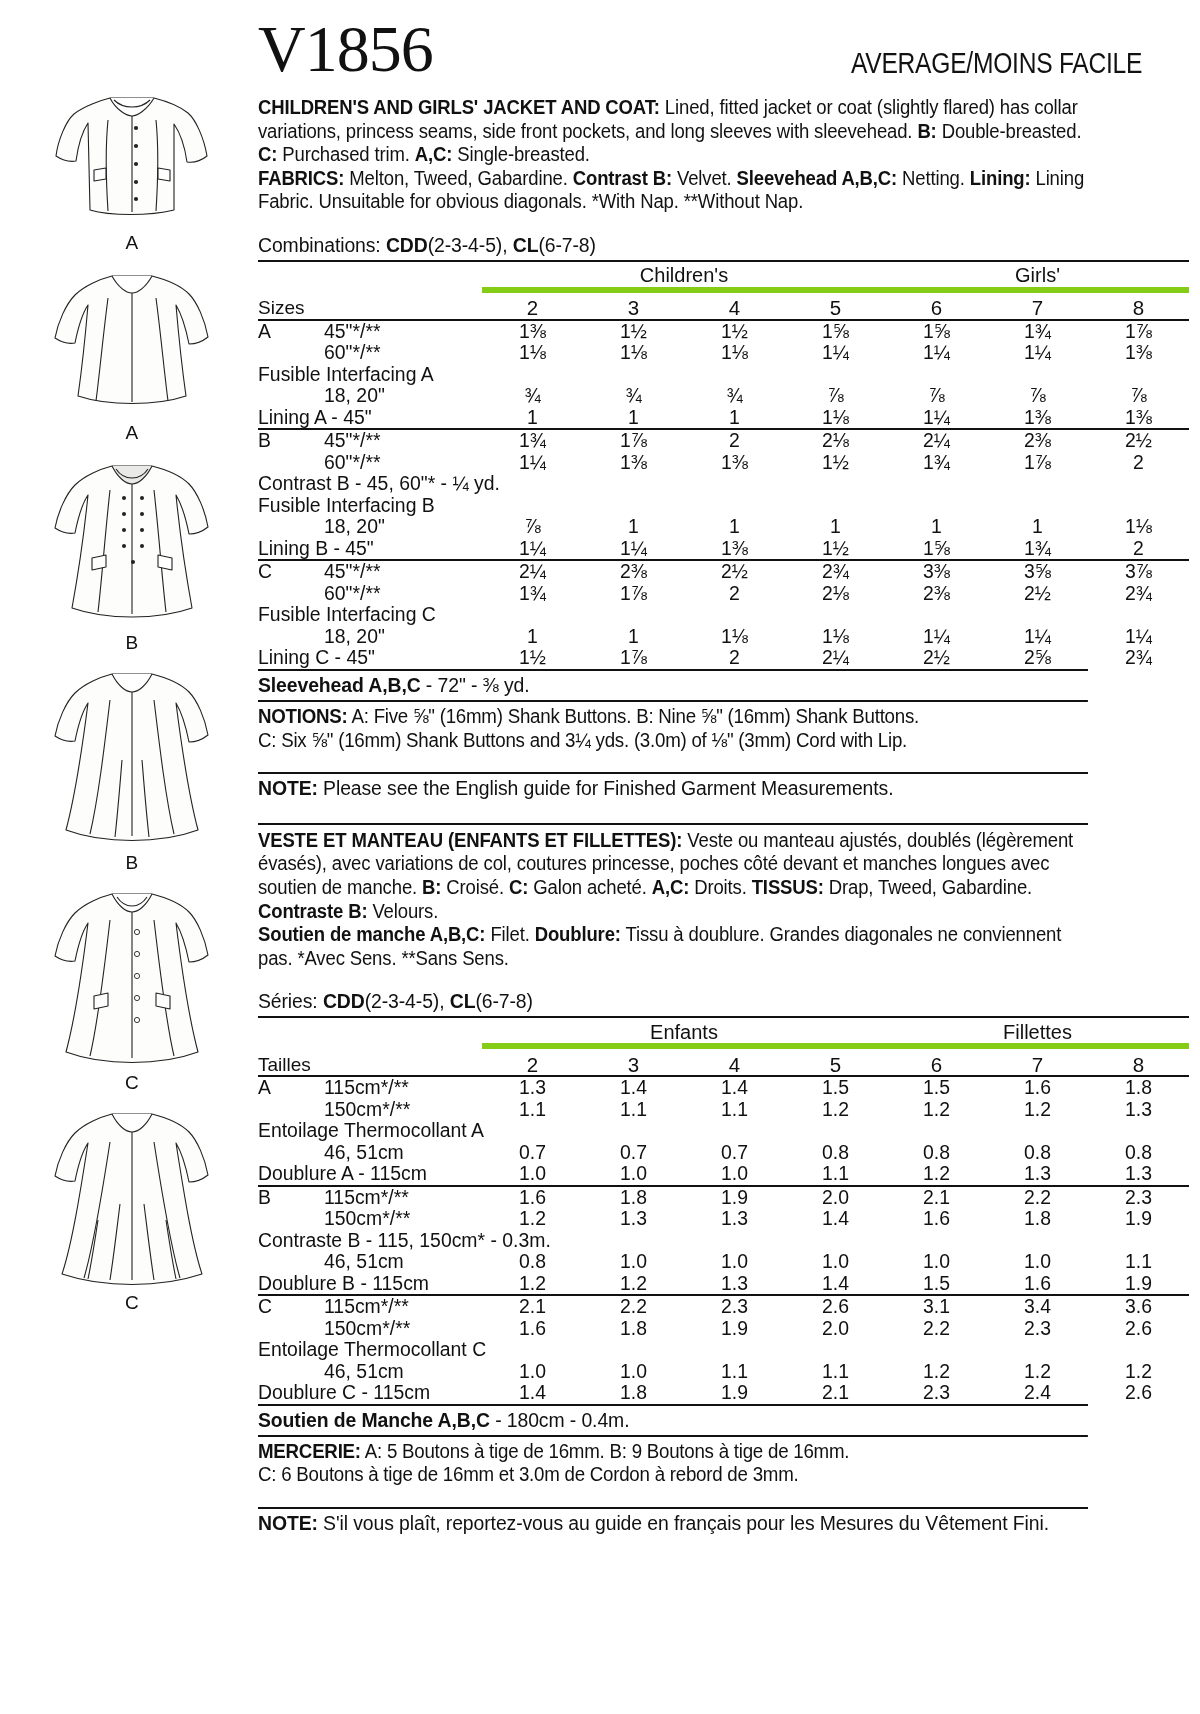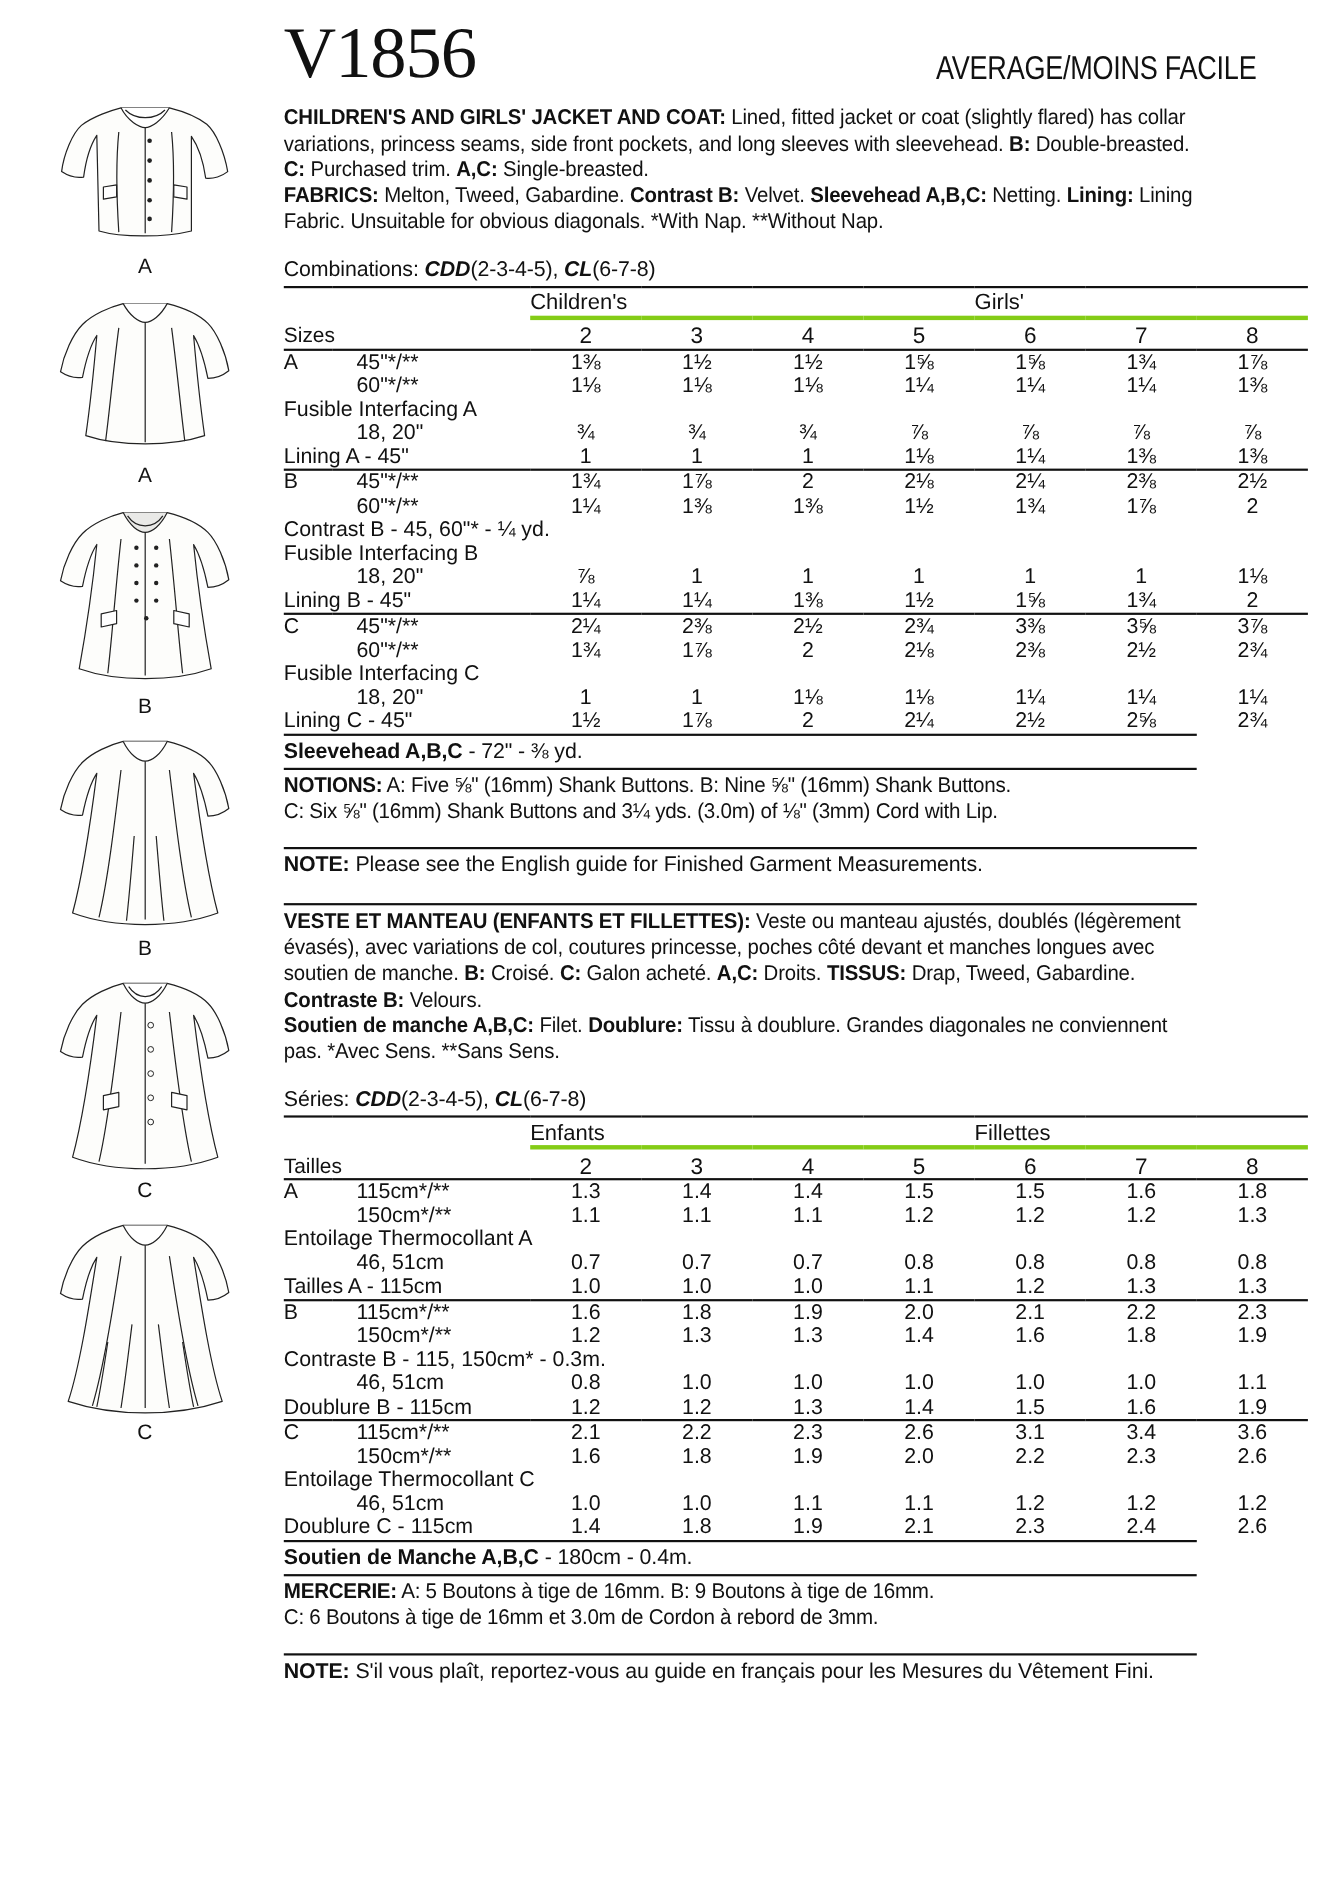--- a/index.html
+++ b/index.html
@@ -94,21 +94,21 @@
   }
   .para b { font-weight: bold; }
 
   .combos {
     font-size: 19.4px;
     line-height: 23px;
     margin-top: 20px;
     margin-bottom: 3px;
     letter-spacing: -0.1px;
   }
-  .combos b { font-weight: bold; font-style: italic; }
+  .combos b { font-weight: bold; }
 
   
   table.yard {
     border-collapse: collapse;
     width: 830px;
     font-size: 19.4px;
     table-layout: fixed;
   }
   table.yard td, table.yard th {
     padding: 0;
@@ -116,24 +116,24 @@
     vertical-align: bottom;
     line-height: 21.5px;
     white-space: nowrap;
   }
   col.c-var  { width: 44px; }
   col.c-desc { width: 180px; }
   col.c-size { width: 101px; }
 
   .grp-row td { height: 25px; }
   .grp-label {
-    text-align: left;
+    text-align: center;
     font-weight: bold;
     font-size: 20px;
-    border-bottom: 4px solid #84cc16;
+    border-bottom: 6px solid #84cc16;
     padding-bottom: 0px !important;
     line-height: 22px;
   }
   .sizes-row td { font-weight: bold; height: 26px; }
   .sizes-row .size-h { text-align: center; font-size: 20.5px; }
   .sizes-label { font-size: 19px; }
 
   .rule-top td { border-top: 2.5px solid #111; height: 0; padding: 0; line-height: 0; }
   .rule-double td {
     border-top: 2.4px solid #111;
@@ -580,21 +580,21 @@
             <td class="indent">46, 51cm</td>
             <td class="num">0.7</td>
             <td class="num">0.7</td>
             <td class="num">0.7</td>
             <td class="num">0.8</td>
             <td class="num">0.8</td>
             <td class="num">0.8</td>
             <td class="num">0.8</td>
           </tr>
           <tr>
-            <td colspan="2" class="rowlabel-bold">Tailles A - 115cm</td>
+            <td colspan="2" class="rowlabel-bold">Doublure A - 115cm</td>
             <td class="num">1.0</td>
             <td class="num">1.0</td>
             <td class="num">1.0</td>
             <td class="num">1.1</td>
             <td class="num">1.2</td>
             <td class="num">1.3</td>
             <td class="num">1.3</td>
           </tr>
 
           <tr class="rule-double">

